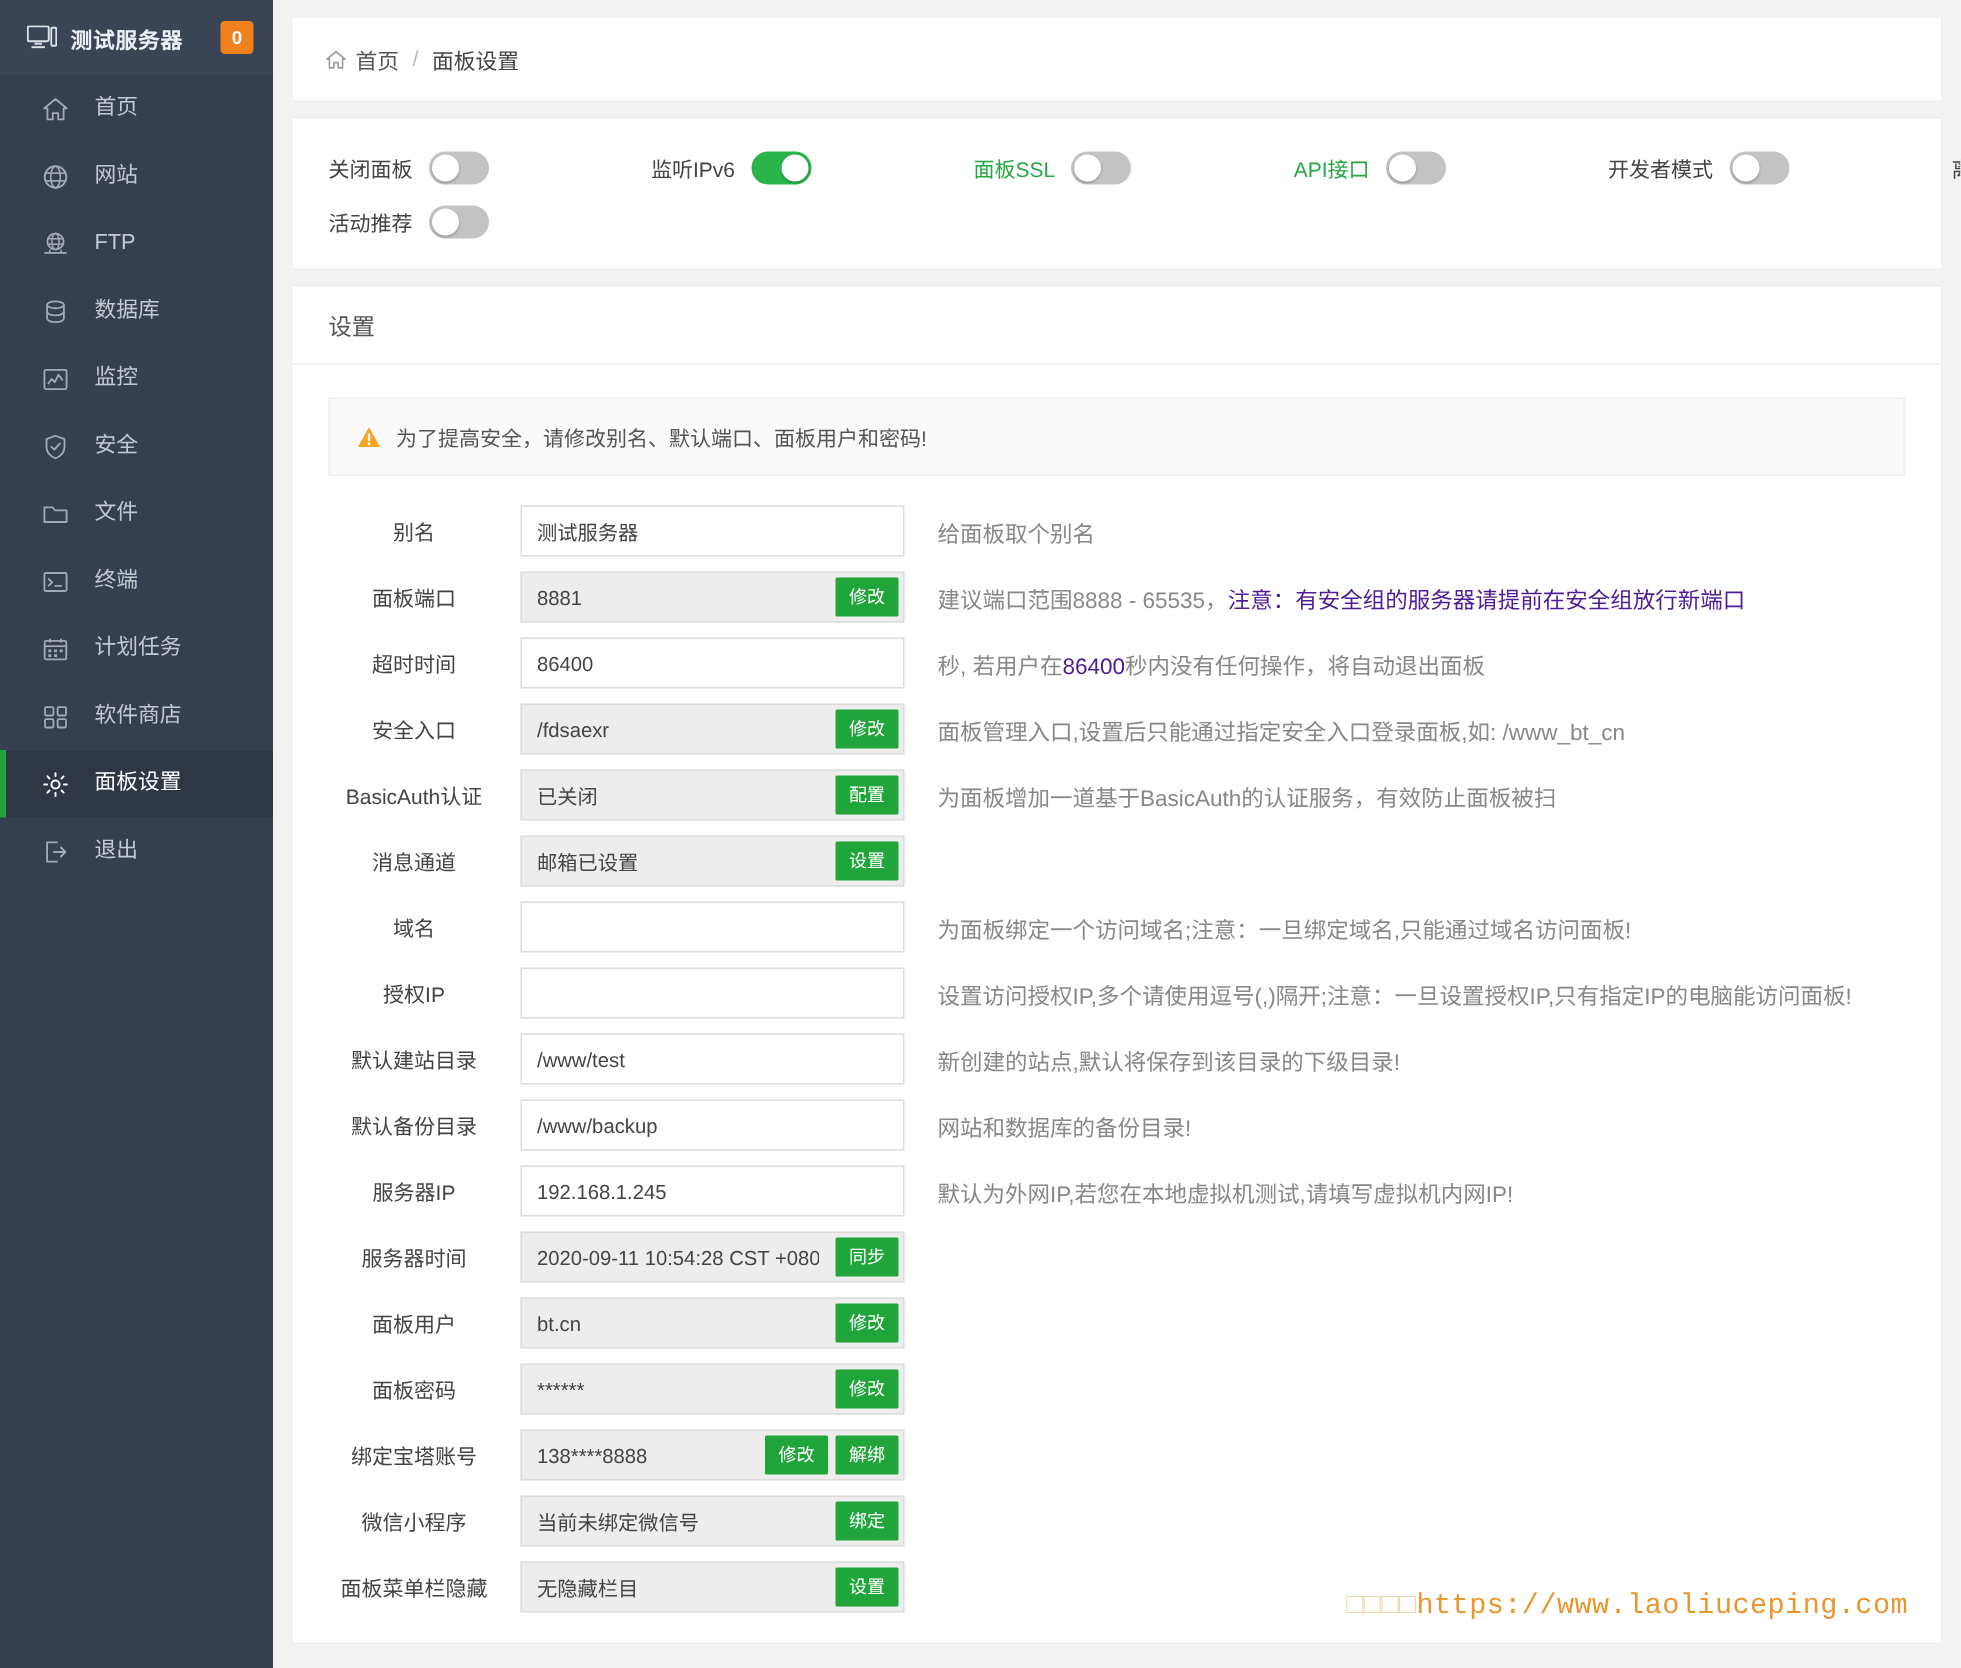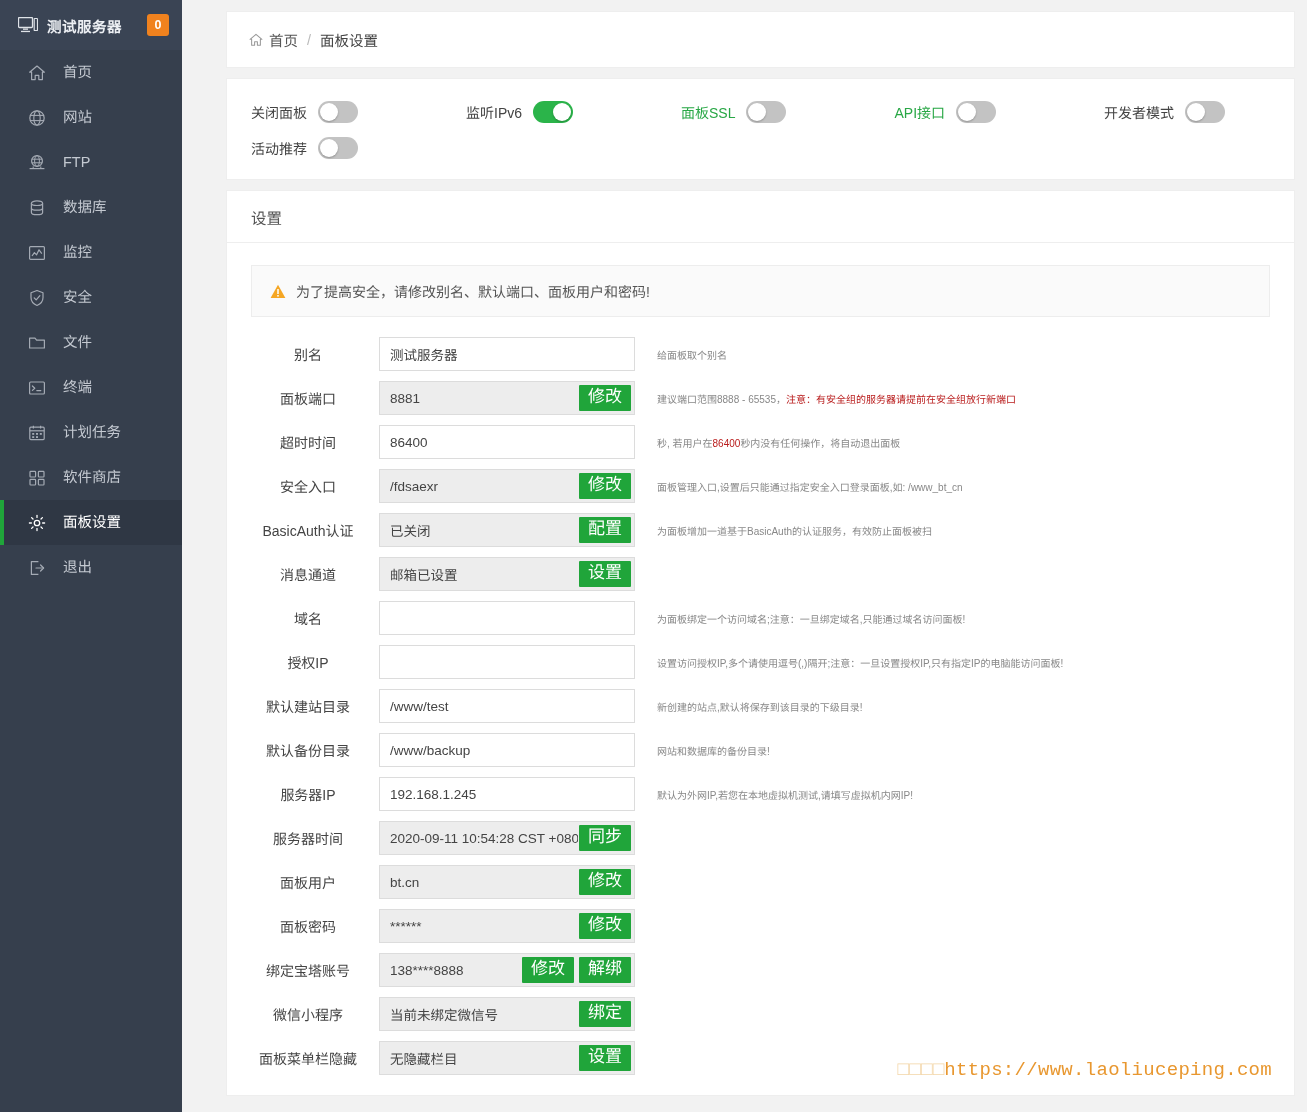--- a/index.html
+++ b/index.html
@@ -6,21 +6,21 @@
   * { box-sizing: border-box; }
   html, body {
     margin: 0; padding: 0;
     width: 1307px; height: 1112px;
     background: #f2f2f2;
     font-family: "Liberation Sans", "DejaVu Sans", sans-serif;
     font-size: 14px;
     color: #333;
     overflow: hidden;
   }
-  .app { display: flex; width: 1307px; height: 1112px; gap: 32px; }
+  .app { display: flex; width: 1307px; height: 1112px; }
 
   
   .sidebar {
     width: 182px; min-width: 182px; height: 1112px;
     background: #363f4d;
     display: flex; flex-direction: column;
   }
   .sb-header {
     height: 50px; min-height: 50px;
     background: #3a4454;
@@ -116,27 +116,27 @@
     border: 1px solid #dcdcdc; background: #fff;
     padding: 0 10px; font-size: 13.5px; color: #444;
     font-family: "Liberation Sans", "DejaVu Sans", sans-serif;
     outline: none;
   }
   .fctrl.ro .inp { background: #ededed; border-color: #dcdcdc; padding-right: 56px; }
   .fctrl.ro2 .inp { background: #ededed; border-color: #dcdcdc; padding-right: 52px; }
   .btns { position: absolute; right: 4px; top: 4px; display: flex; gap: 5px; }
   .btn {
     background: #20a53a; color: #fff; border: none;
-    height: 26px; padding: 0 9px; font-size: 17px;
+    height: 26px; padding: 0 9px; font-size: 12px;
     border-radius: 1px; cursor: pointer; line-height: 26px;
-    font-family: Liberation Mono, monospace;
+    font-family: Liberation Sans, sans-serif;
     display: flex; align-items: center; justify-content: center;
   }
-  .fhint { margin-left: 22px; font-size: 10px; color: #888; white-space: nowrap; }
-  .fhint .red { color: #b91c1c; }
+  .fhint { margin-left: 22px; font-size: 15px; color: #888; white-space: nowrap; }
+  .fhint .red { color: #4c1d95; }
 
   .watermark {
     position: absolute; right: 22px; bottom: 14px;
     color: #e8972f; font-size: 19px; letter-spacing: .3px;
     font-family: Liberation Mono, monospace;
     pointer-events: none; white-space: nowrap;
   }
   .wm-box { color: #f3d6a8; }
   .panel-wrap { position: relative; }
 </style>

